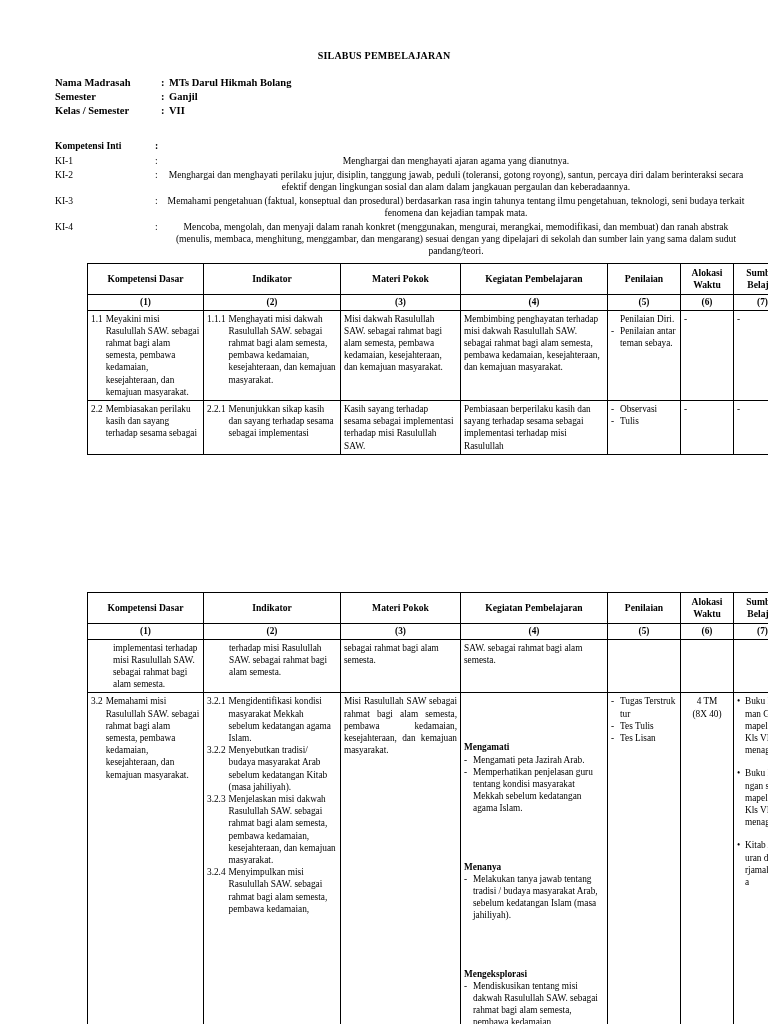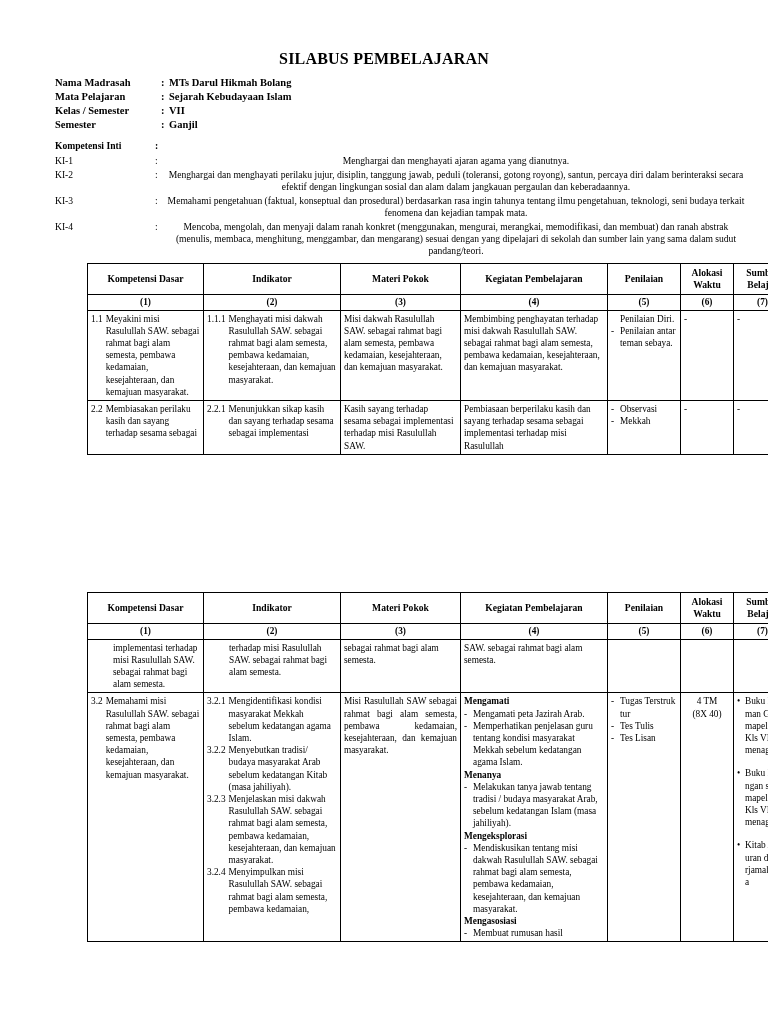--- a/index.html
+++ b/index.html
@@ -21,21 +21,21 @@
     padding: 0;
   }
 
   
   .doc-title {
     position: absolute;
     left: 0; top: 50px;
     width: 768px;
     text-align: center;
     font-weight: bold;
-    font-size: 16px;
+    font-size: 10px;
     letter-spacing: 0.2px;
   }
 
   
   .ident {
     position: absolute;
     left: 55px; top: 76px;
     font-size: 10.5px;
     font-weight: bold;
   }
@@ -119,21 +119,21 @@
   .dashrow { display: table-row; }
   .dashrow > .d { display: table-cell; width: 9px; vertical-align: top; }
   .dashrow > .t { display: table-cell; vertical-align: top; }
 
   .bullist { display: table; width: 100%; }
   .bulrow { display: table-row; }
   .bulrow > .b { display: table-cell; width: 8px; vertical-align: top; }
   .bulrow > .t { display: table-cell; vertical-align: top; }
   .bulrow > .t.spaced { padding-bottom: 11px; }
 
-  .sub-head { font-weight: bold; }
+  .sub-head { font-weight: bold; margin-top: 46px; }
   .justify { text-align: justify; }
   .center { text-align: center; }
   .indent-cont { padding-left: 22px; }
   .nowrapword { word-break: break-all; }
 </style>
 </head>
 <body>
 
 <div class="page">
 
@@ -141,33 +141,28 @@
 
   <div class="ident">
     <table>
       <tbody>
           <tr>
         <td class="lbl">Nama Madrasah</td>
         <td class="sep">:</td>
         <td>MTs Darul Hikmah Bolang</td>
       </tr>
       <tr>
-        <td class="lbl">Mata Pelajaran</td>
+        <td class="lbl">Semester</td>
         <td class="sep">:</td>
-        <td>Sejarah Kebudayaan Islam</td>
+        <td>Ganjil</td>
       </tr>
       <tr>
         <td class="lbl">Kelas / Semester</td>
         <td class="sep">:</td>
         <td>VII</td>
-      </tr>
-      <tr>
-        <td class="lbl">Semester</td>
-        <td class="sep">:</td>
-        <td>Ganjil</td>
       </tr>
     </tbody>
       </table>
   </div>
 
   <div class="ki">
     <table>
       <tbody>
           <tr>
         <td class="kilbl head">Kompetensi Inti</td>
@@ -290,21 +285,21 @@
         <td>Kasih sayang terhadap sesama sebagai implementasi terhadap misi Rasulullah SAW.</td>
         <td>Pembiasaan berperilaku kasih dan sayang terhadap sesama sebagai implementasi terhadap misi Rasulullah</td>
         <td>
           <div class="dashlist">
             <div class="dashrow">
                   <span class="d">-</span>
                   <span class="t">Observasi</span>
                 </div>
             <div class="dashrow">
                   <span class="d">-</span>
-                  <span class="t">Mekkah</span>
+                  <span class="t">Tulis</span>
                 </div>
           </div>
         </td>
         <td>-</td>
         <td>-</td>
       </tr>
     </tbody>
       </table>
   </div>
 

